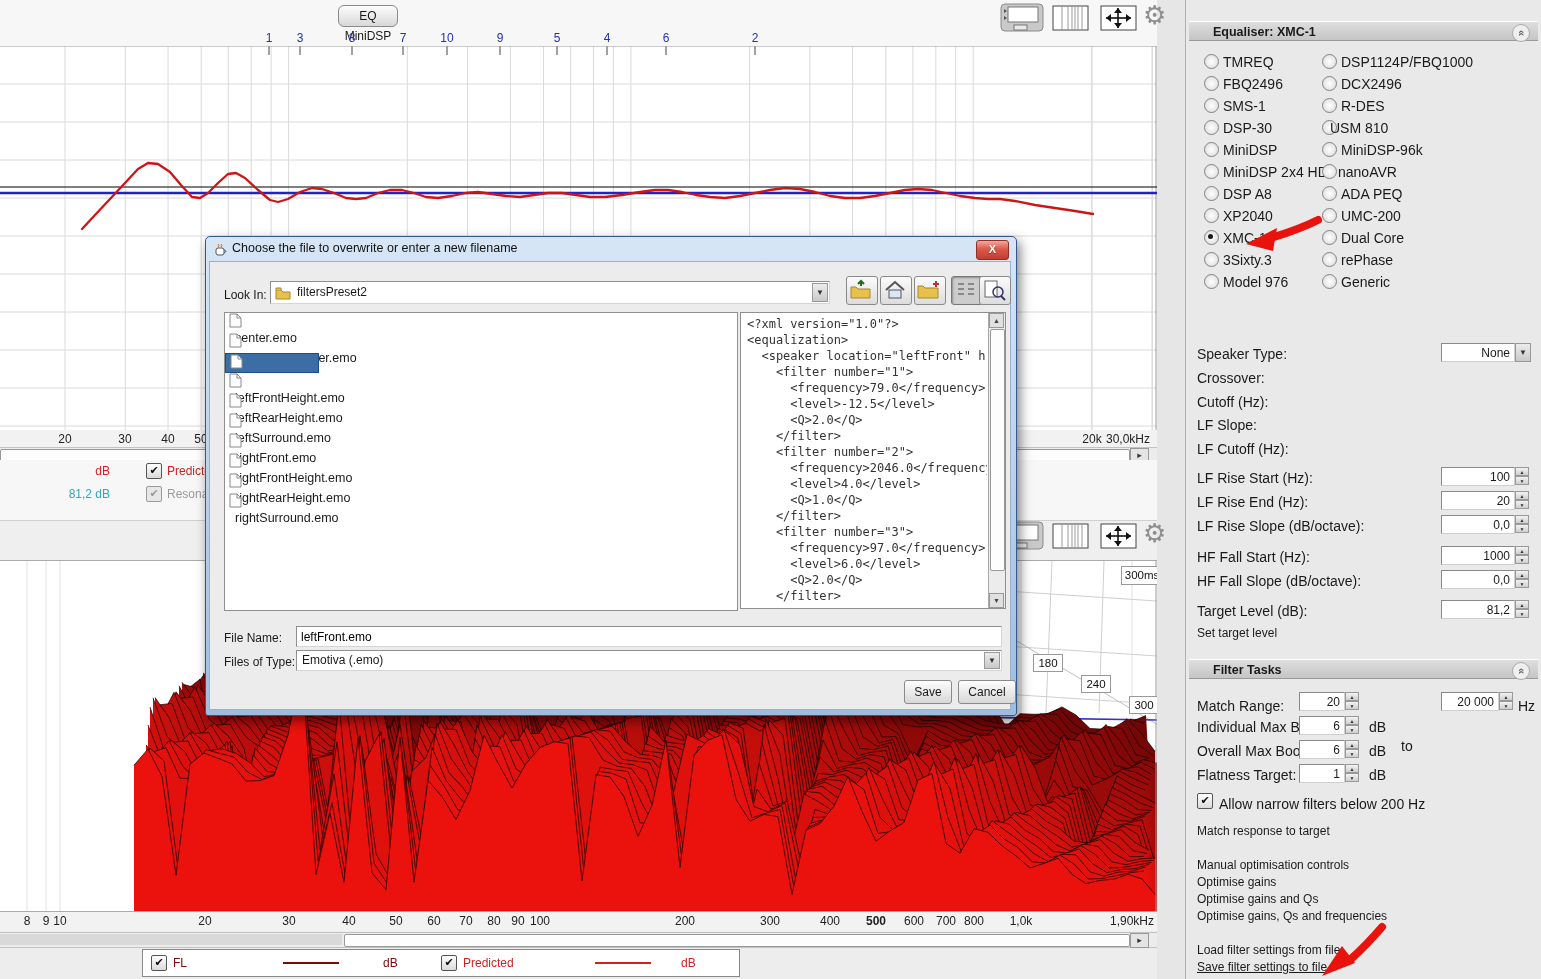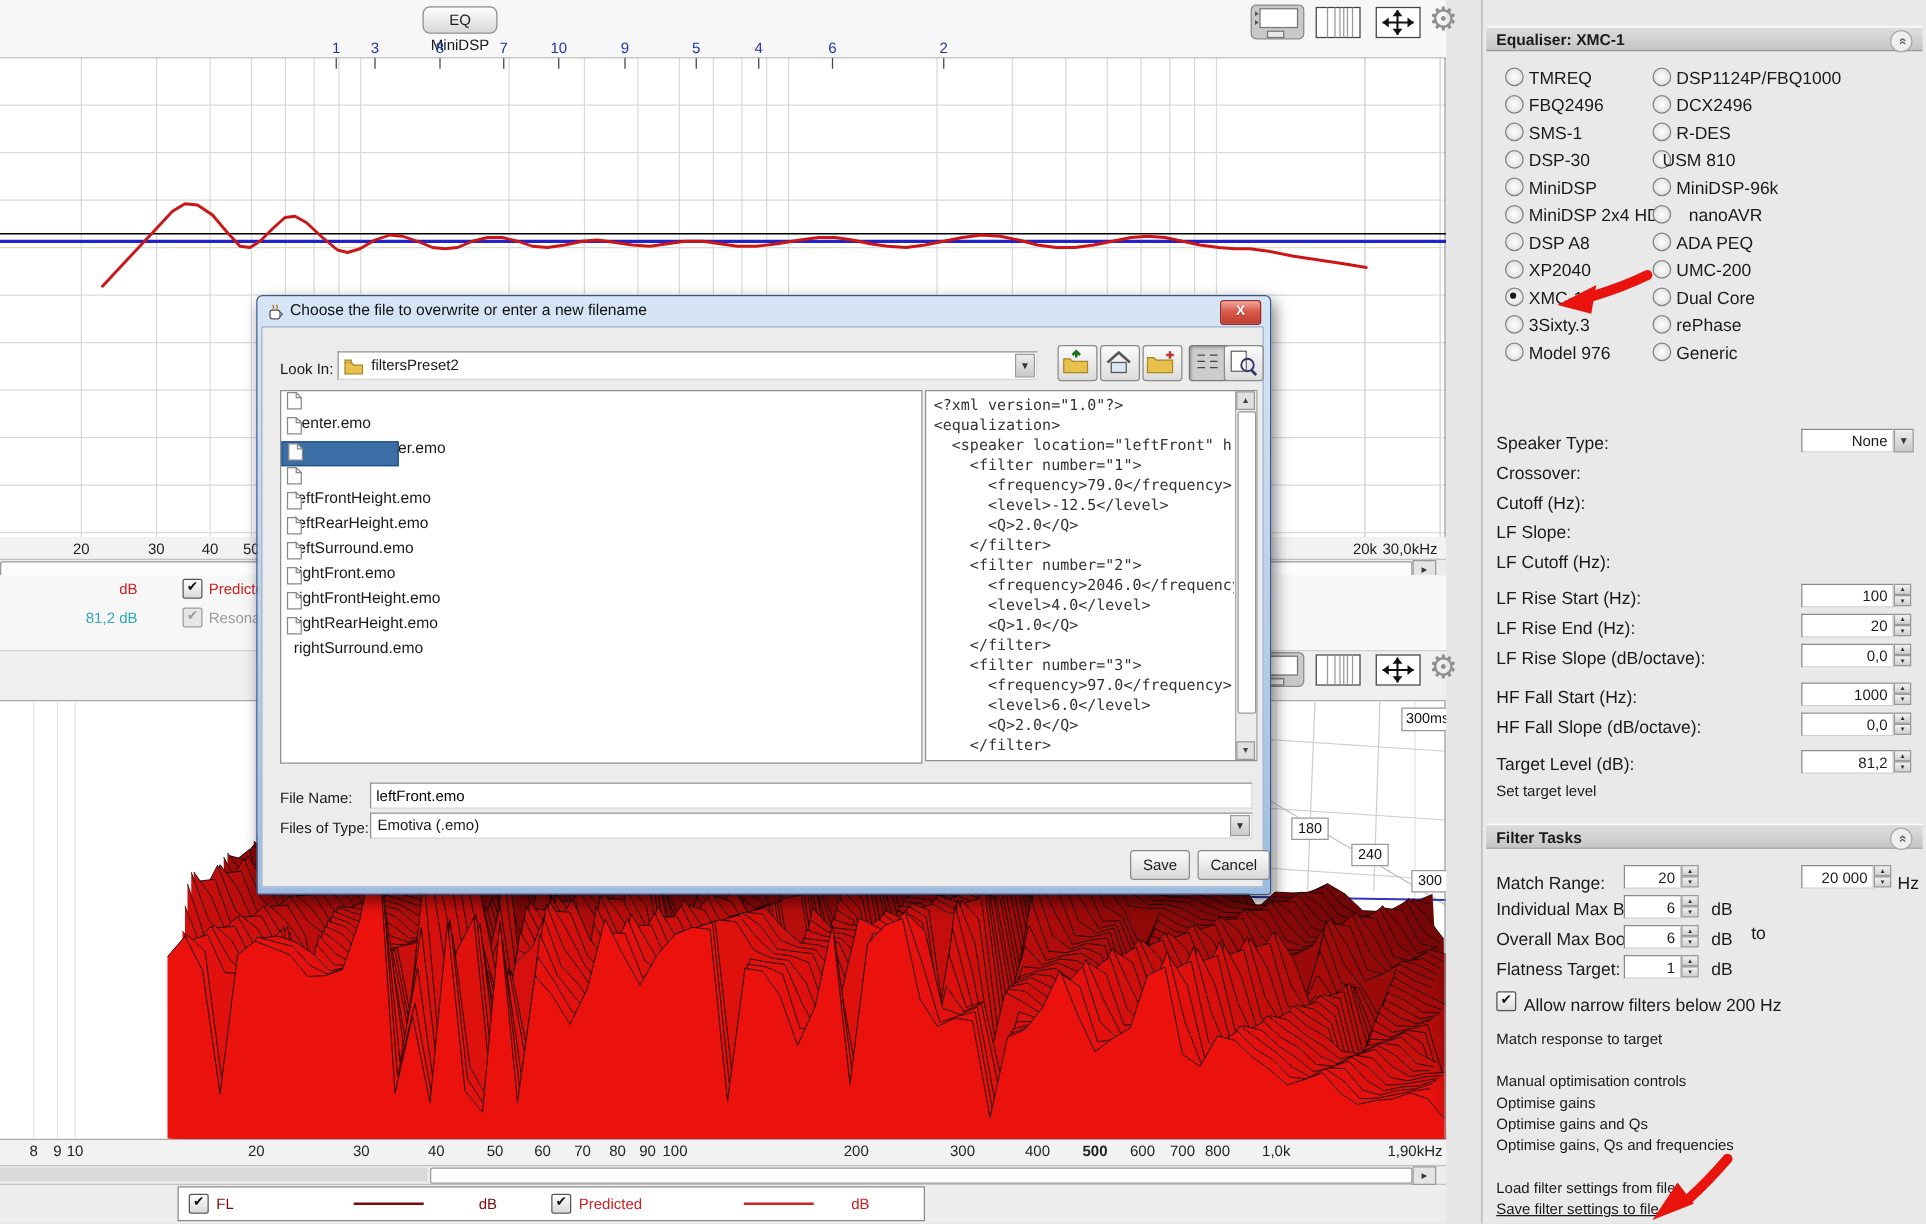--- a/index.html
+++ b/index.html
@@ -32,21 +32,21 @@
   .band-laxis{left:0;top:912px;width:1157px;height:19px;background:#f2f2f2;}
   #lowerLegend{left:142px;top:949px;width:596px;height:26px;background:#fff;border:1px solid #888;}
   .gutter{left:1157px;top:0;width:28px;height:979px;background:#e6e6e6;}
   svg{display:block;}
   
   #panel{position:absolute;left:1185px;top:0;width:356px;height:979px;background:#e9e9e9;
          border-left:1px solid #b0b0b0;}
   .sechdr{position:absolute;left:3px;width:349px;height:20px;
           background:linear-gradient(#dedede,#c5c5c5);border-top:1px solid #fff;
           border-bottom:1px solid #9a9a9a;font-weight:bold;font-size:12.5px;line-height:20px;
-          padding-left:8px;box-sizing:border-box;}
+          padding-left:24px;box-sizing:border-box;}
   .chev{position:absolute;right:8px;top:2px;width:16px;height:16px;border:1px solid #aaa;
         border-radius:50%;background:#efefef;color:#666;text-align:center;line-height:15px;
         font-size:11px;transform:rotate(90deg);}
   .rlabel{position:absolute;font-size:14px;color:#1a1a1a;white-space:nowrap;}
   .radio{position:absolute;width:13px;height:13px;border:1px solid #828282;border-radius:50%;
          background:radial-gradient(#ffffff,#d8d8d8);}
   .radio .dot{position:absolute;left:3px;top:3px;width:5px;height:5px;border-radius:50%;background:#1a1a1a;}
   .field{position:absolute;background:#fff;border:1px solid #8a8a8a;border-right-color:#cfcfcf;
          border-bottom-color:#cfcfcf;height:19px;line-height:19px;text-align:right;
          padding-right:4px;box-sizing:border-box;font-size:12px;}
@@ -440,21 +440,21 @@
         <div class="rlabel" style="left: 155px; top: 54px;">DSP1124P/FBQ1000</div>
         <div class="radio" style="left: 136px; top: 76px;"></div>
         <div class="rlabel" style="left: 155px; top: 76px;">DCX2496</div>
         <div class="radio" style="left: 136px; top: 98px;"></div>
         <div class="rlabel" style="left: 155px; top: 98px;">R-DES</div>
         <div class="radio" style="left: 136px; top: 120px;"></div>
         <div class="rlabel" style="left: 144px; top: 120px;">USM 810</div>
         <div class="radio" style="left: 136px; top: 142px;"></div>
         <div class="rlabel" style="left: 155px; top: 142px;">MiniDSP-96k</div>
         <div class="radio" style="left: 136px; top: 164px;"></div>
-        <div class="rlabel" style="left: 165px; top: 164px;">nanoAVR</div>
+        <div class="rlabel" style="left: 152px; top: 164px;">nanoAVR</div>
         <div class="radio" style="left: 136px; top: 186px;"></div>
         <div class="rlabel" style="left: 155px; top: 186px;">ADA PEQ</div>
         <div class="radio" style="left: 136px; top: 208px;"></div>
         <div class="rlabel" style="left: 155px; top: 208px;">UMC-200</div>
         <div class="radio" style="left: 136px; top: 230px;"></div>
         <div class="rlabel" style="left: 155px; top: 230px;">Dual Core</div>
         <div class="radio" style="left: 136px; top: 252px;"></div>
         <div class="rlabel" style="left: 155px; top: 252px;">rePhase</div>
         <div class="radio" style="left: 136px; top: 274px;"></div>
         <div class="rlabel" style="left: 155px; top: 274px;">Generic</div>

